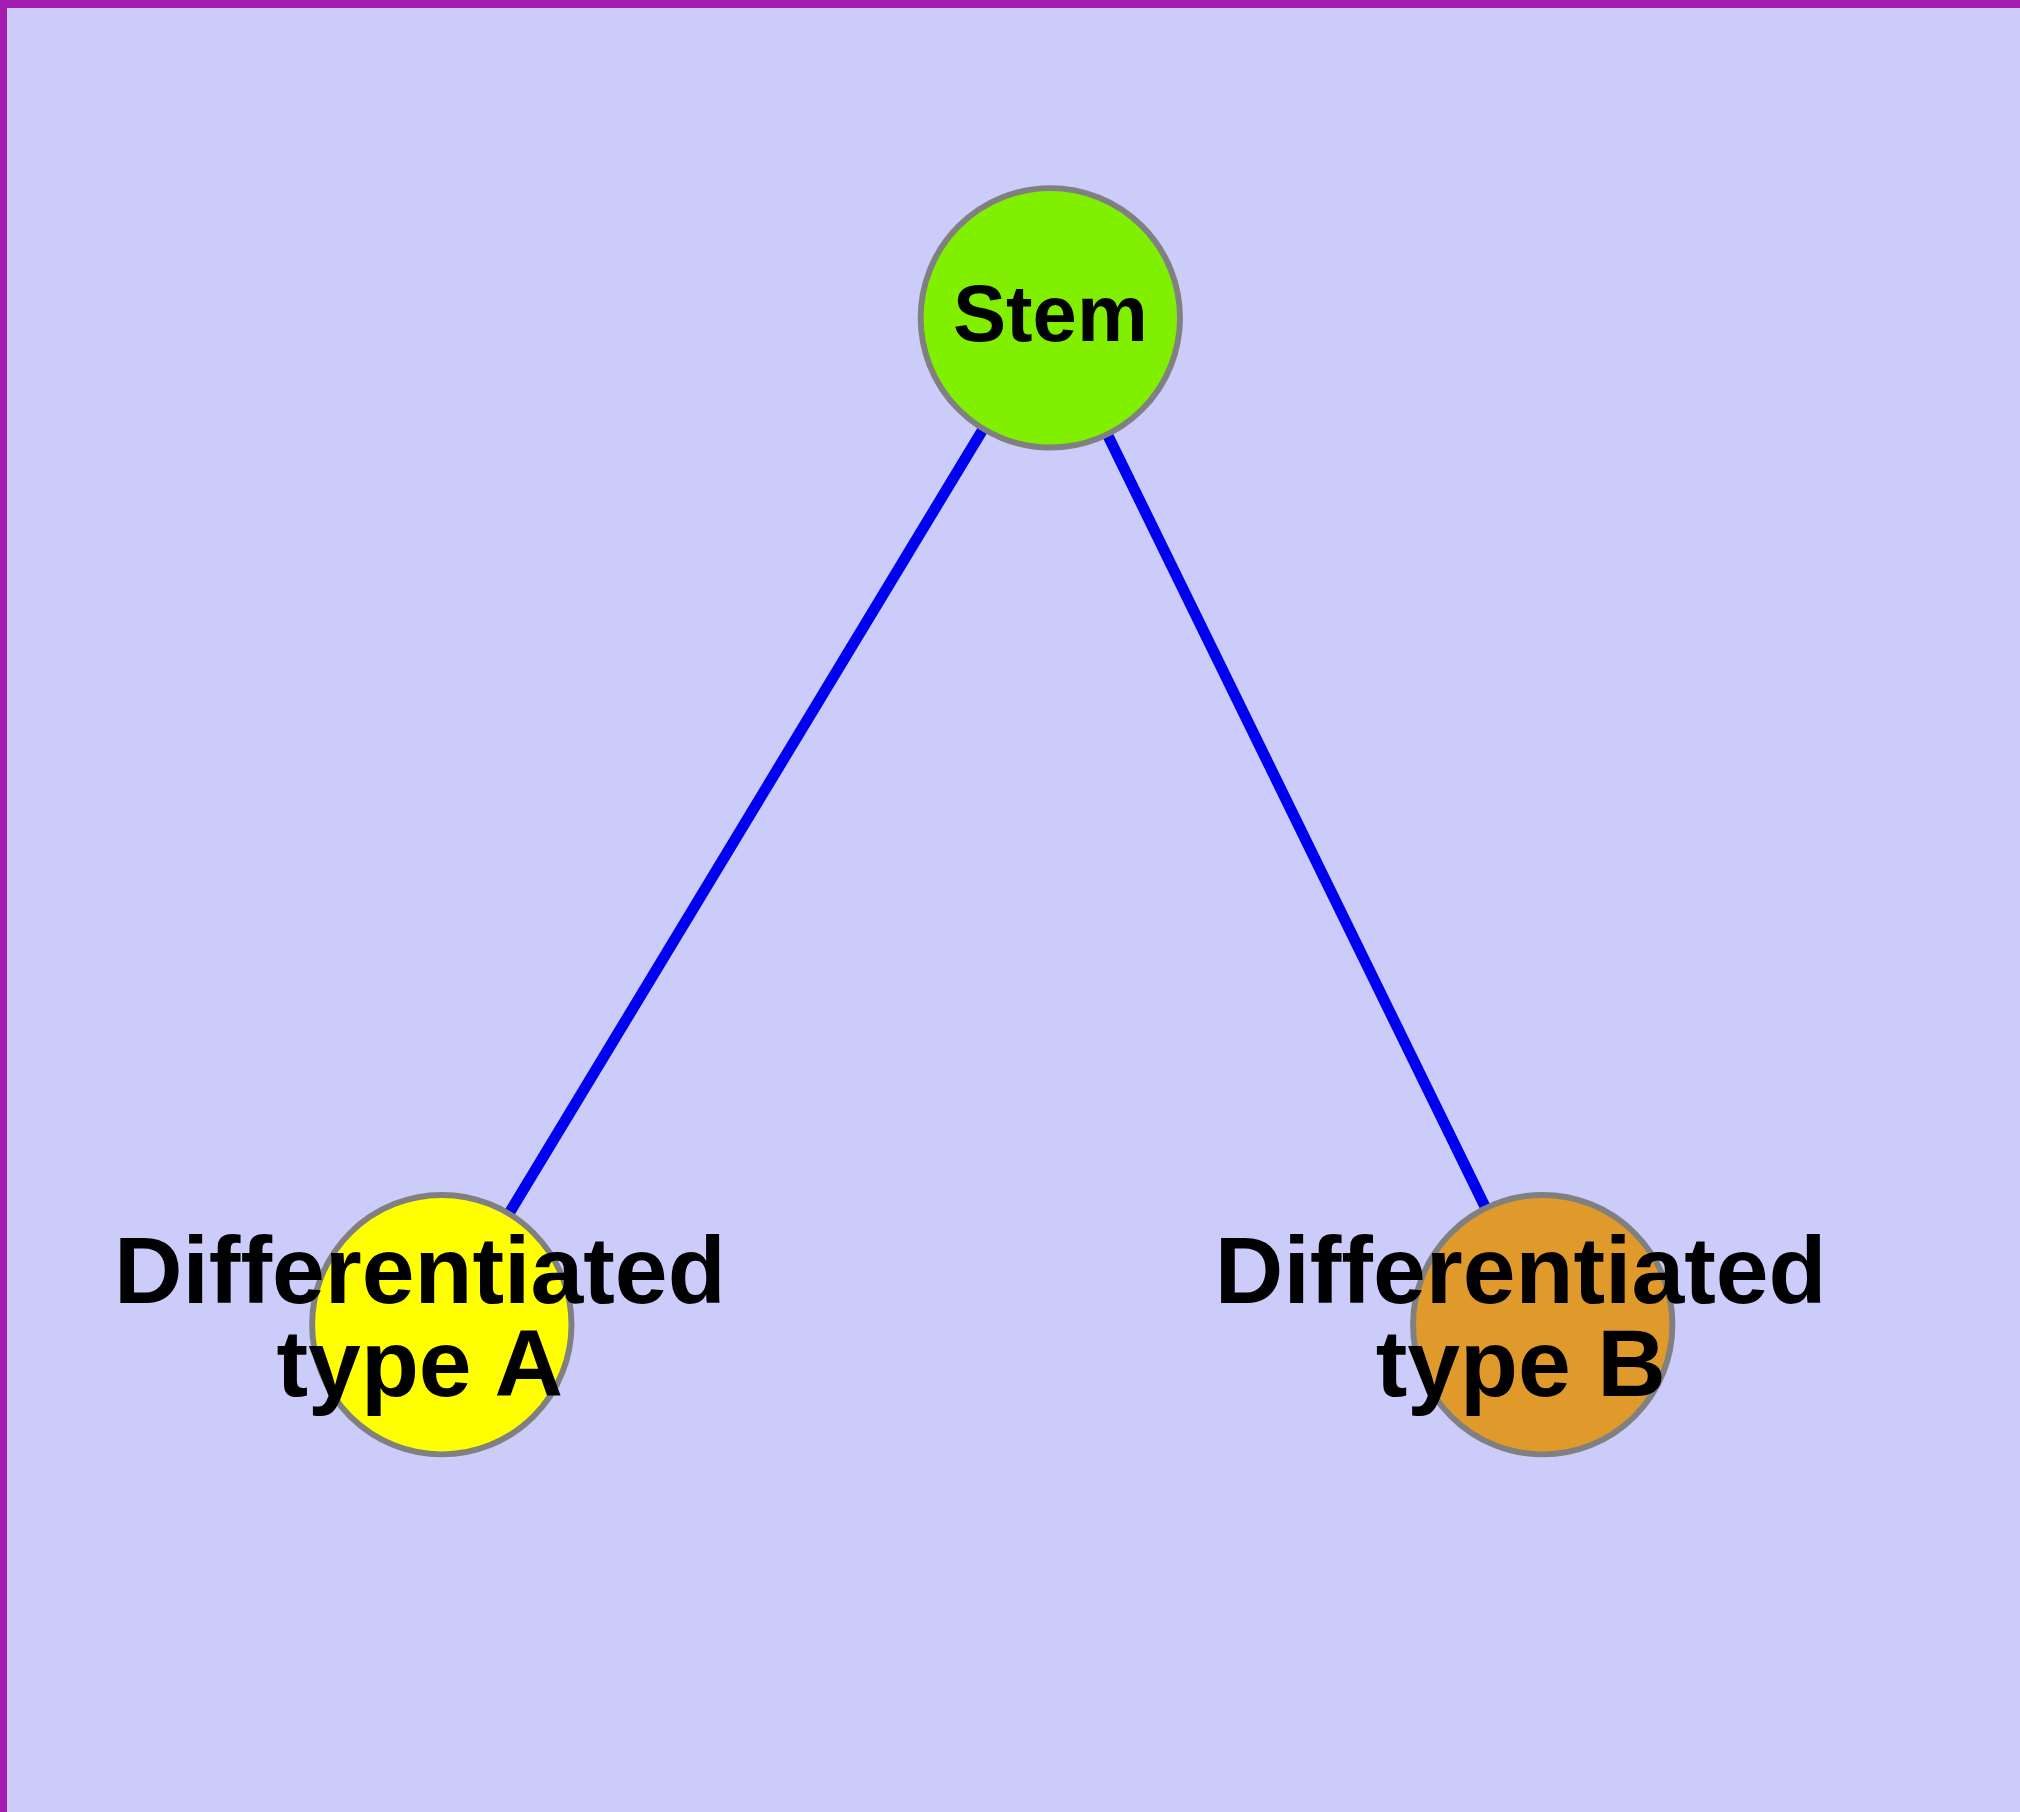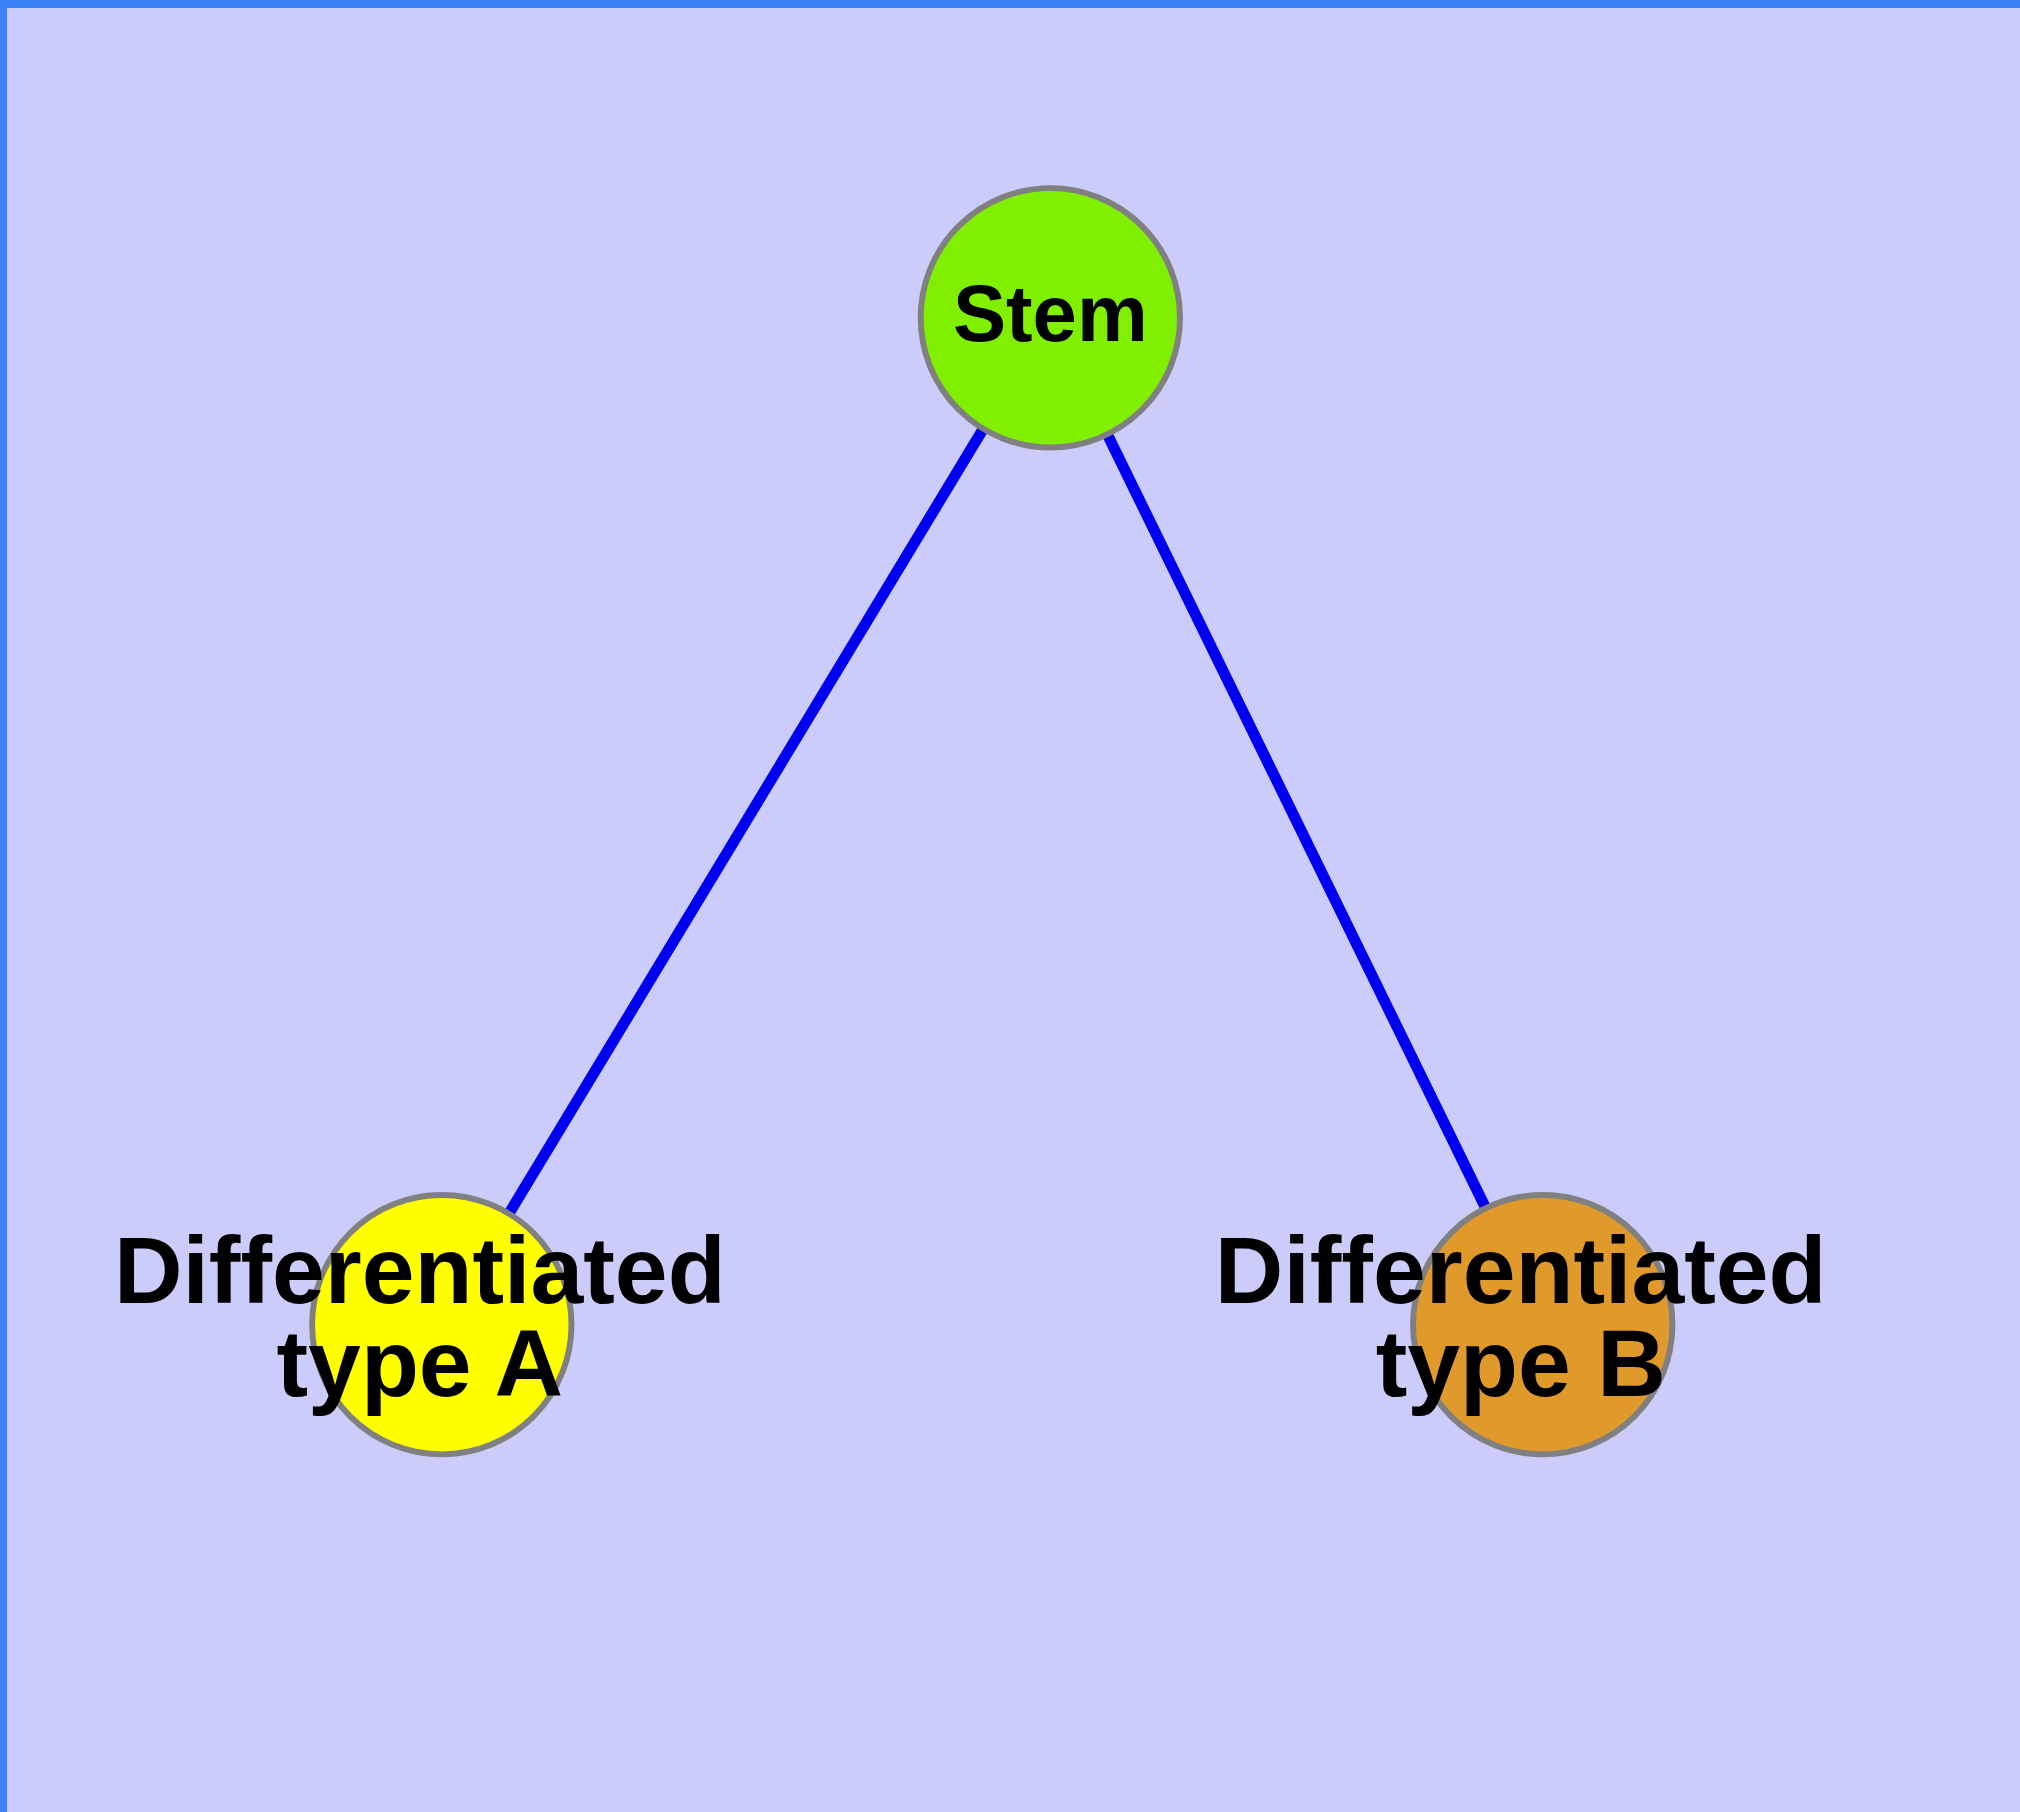--- a/index.html
+++ b/index.html
@@ -6,21 +6,21 @@
   html, body {
     margin: 0;
     padding: 0;
     background: #ffffff;
   }
   #canvas {
     position: relative;
     width: 2021px;
     height: 1812px;
     overflow: hidden;
-    background: #3b82f6;
+    background: #a21caf;
     font-family: "Liberation Sans", "DejaVu Sans", sans-serif;
     text-align: center;
   }
   #plot-area {
     position: absolute;
     left: 6.8px;
     top: 7.6px;
     width: 2014px;
     height: 1804px;
     background: #ccccfa;

